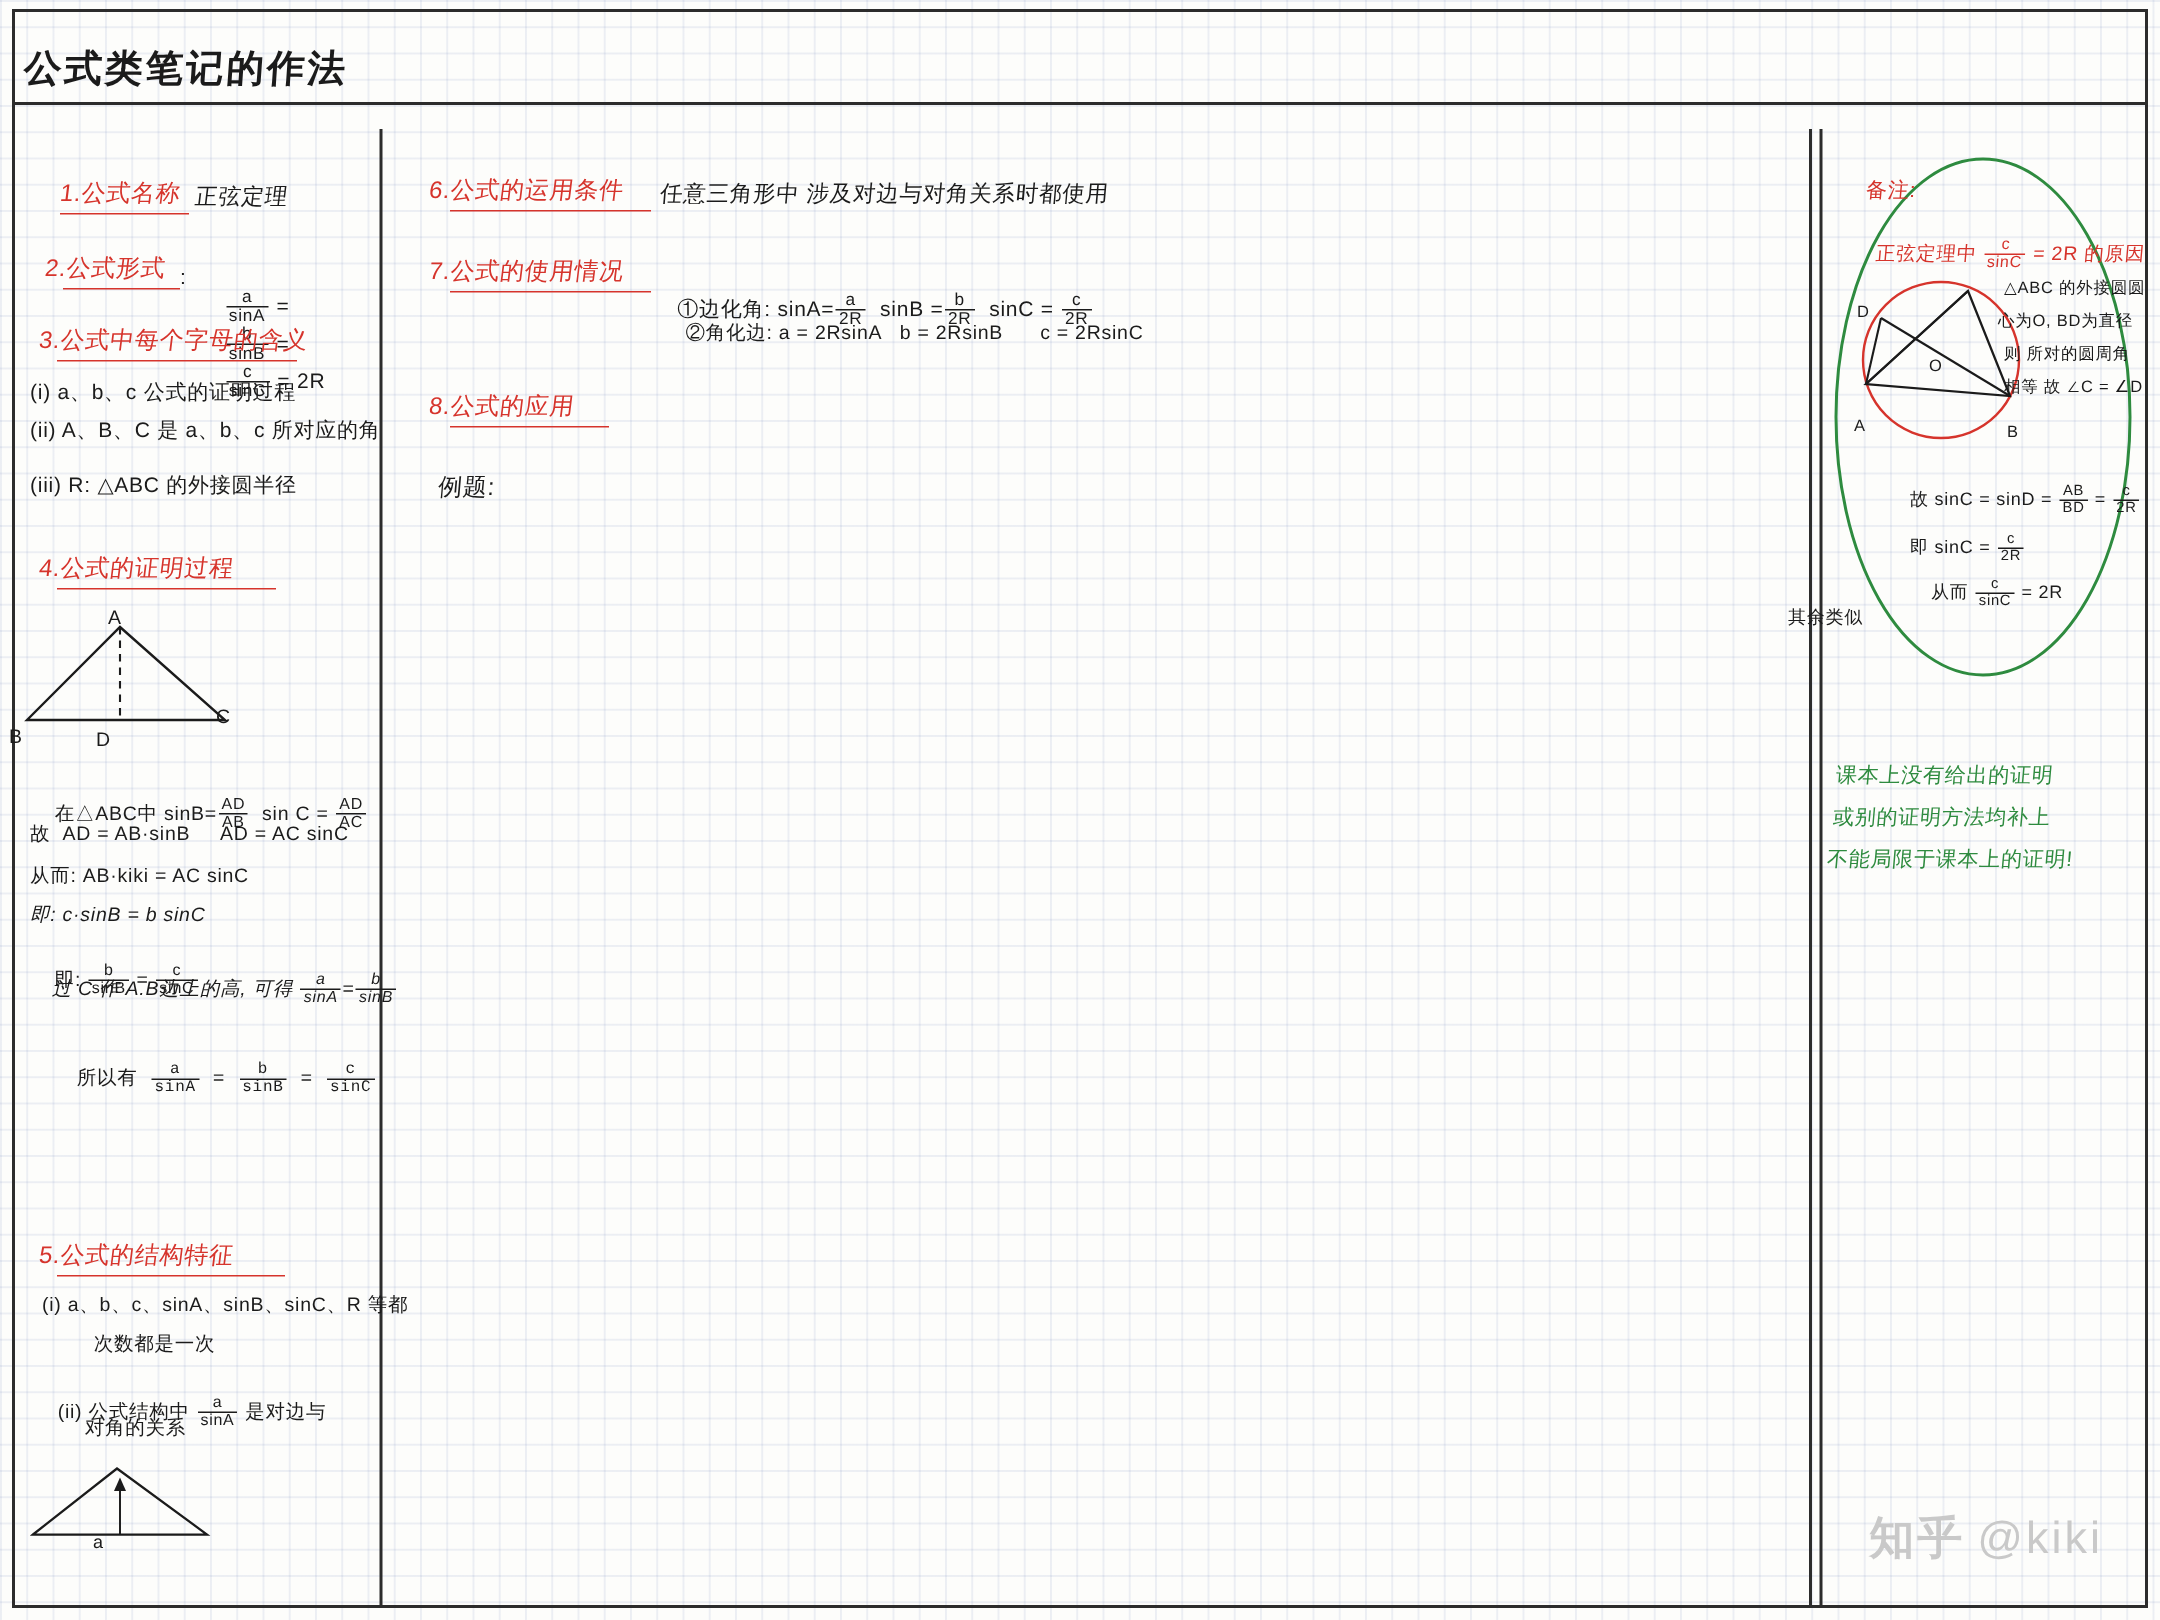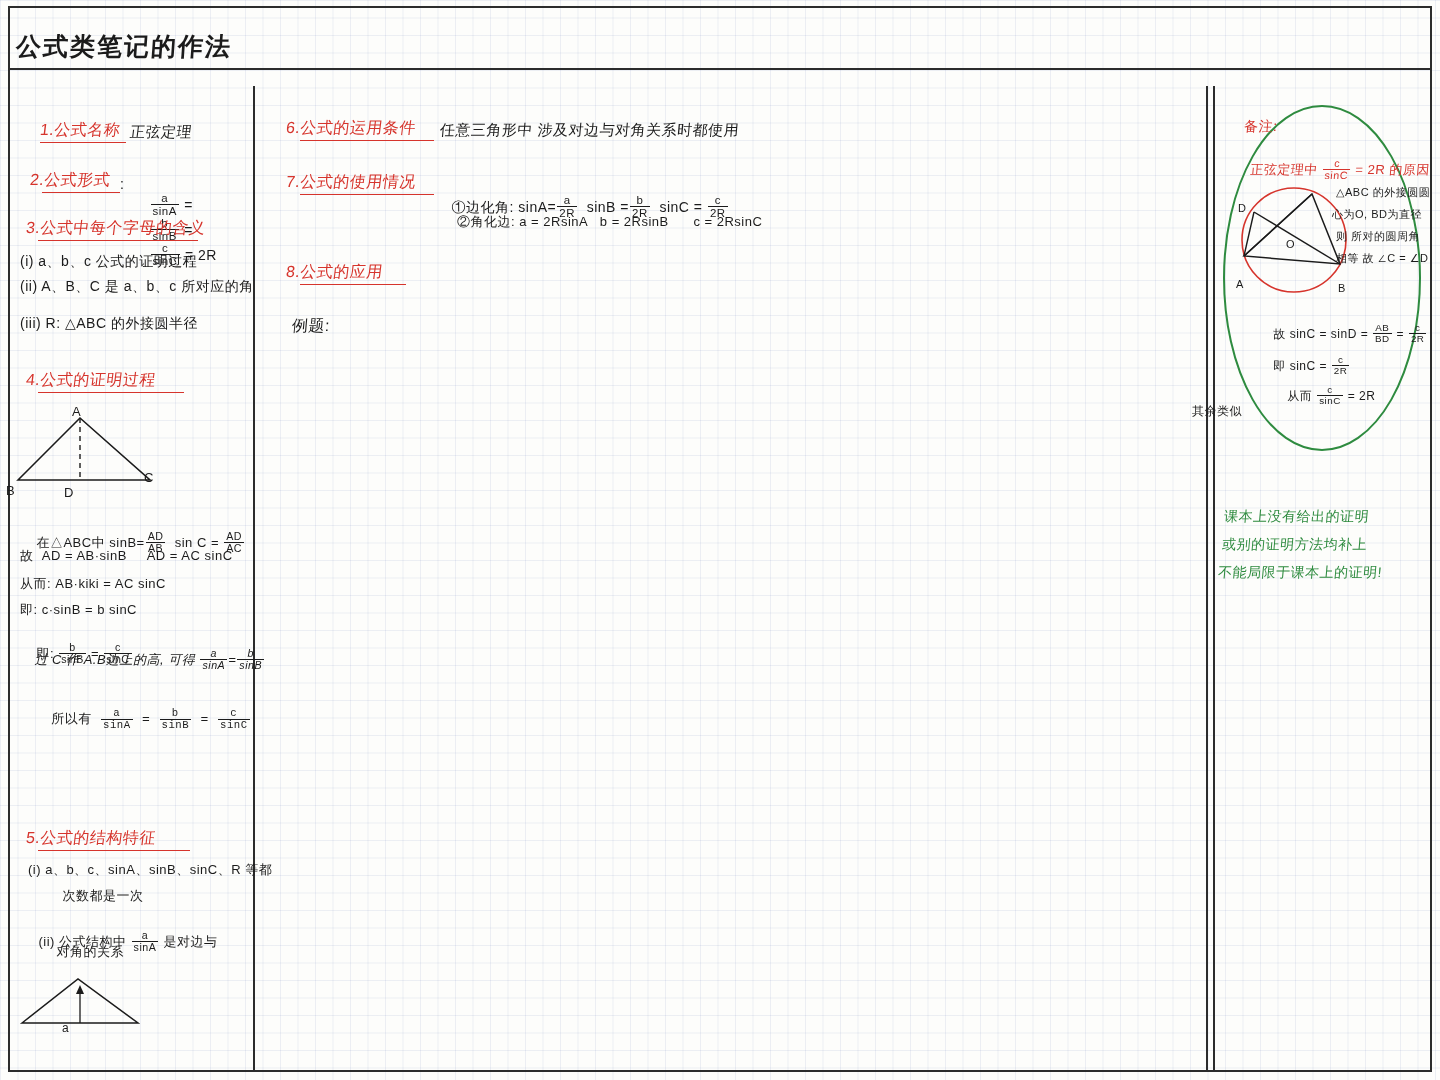--- a/index.html
+++ b/index.html
@@ -140,21 +140,21 @@
   <div class="hw s13 ink-black" style="left:72px; top:404px;">A</div>
   <div class="hw s13 ink-black" style="left:6px; top:483px;">B</div>
   <div class="hw s13 ink-black" style="left:64px; top:485px;">D</div>
   <div class="hw s13 ink-black" style="left:144px; top:470px;">C</div>
 
   <div class="hw s13 ink-black" style="left:20px; top:515px;">
     在△ABC中 sinB=<span class="frac"><span class="num">AD</span><span class="den">AB</span></span>&nbsp; sin C = <span class="frac"><span class="num">AD</span><span class="den">AC</span></span>
   </div>
   <div class="hw s13 ink-black" style="left:20px; top:548px;">故  AD = AB·sinB     AD = AC sinC</div>
   <div class="hw s13 ink-black" style="left:20px; top:576px;">从而: AB·kiki = AC sinC</div>
-  <div class="hw s13 ink-black" style="left:20px; top:602px;">即: c·sinB = b sinC</div>
+  <div class="hw s13 ink-black" style="left:20px; top:602px;font-style:italic;">即: c·sinB = b sinC</div>
   <div class="hw s13 ink-black" style="left:20px; top:626px;">
     即: <span class="frac"><span class="num">b</span><span class="den">sinB</span></span> = <span class="frac"><span class="num">c</span><span class="den">sinC</span></span>
   </div>
   <div class="hw s13 ink-black" style="left:18px; top:632px;font-style:italic;">
     过 C 作 A.B边上的高, 可得 <span class="frac"><span class="num">a</span><span class="den">sinA</span></span>=<span class="frac"><span class="num">b</span><span class="den">sinB</span></span>
   </div>
   <div class="hw s13 ink-black" style="left:18px; top:692px;font-family:Liberation Mono, monospace;">
     所以有 <span class="frac"><span class="num">a</span><span class="den">sinA</span></span> = <span class="frac"><span class="num">b</span><span class="den">sinB</span></span> = <span class="frac"><span class="num">c</span><span class="den">sinC</span></span>
   </div>
 
@@ -223,14 +223,17 @@
   </div>
   <div class="hw s12 ink-black" style="left:1272px; top:370px;">
     从而 <span class="frac"><span class="num">c</span><span class="den">sinC</span></span> = 2R
   </div>
   <div class="hw s12 ink-black" style="left:1192px; top:404px;">其余类似</div>
 
   <div class="hw s14 ink-green slant2" style="left:1224px; top:508px;">课本上没有给出的证明</div>
   <div class="hw s14 ink-green slant2" style="left:1222px; top:536px;">或别的证明方法均补上</div>
   <div class="hw s14 ink-green slant2" style="left:1218px; top:564px;">不能局限于课本上的证明!</div>
 
+  <div class="watermark">
+    <span class="wm-logo">知乎</span><span>@kiki</span>
+  </div>
 
 </div>
 
 </body></html>

